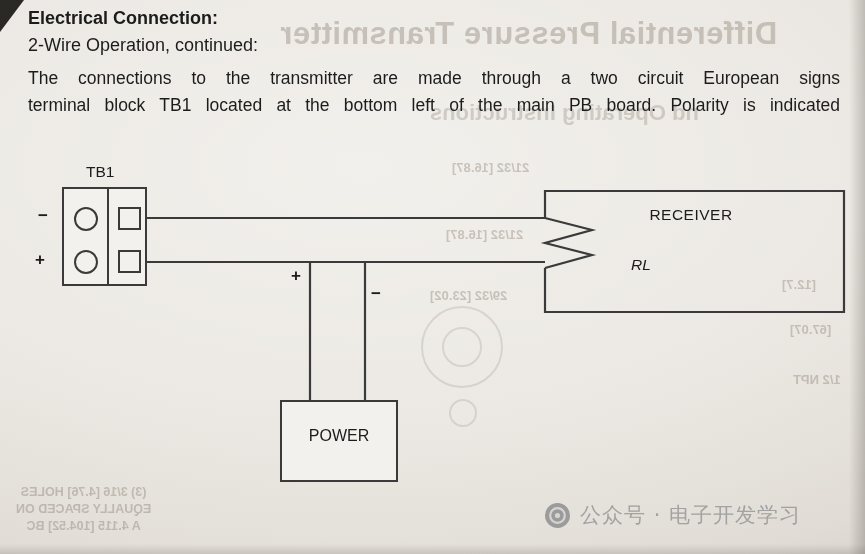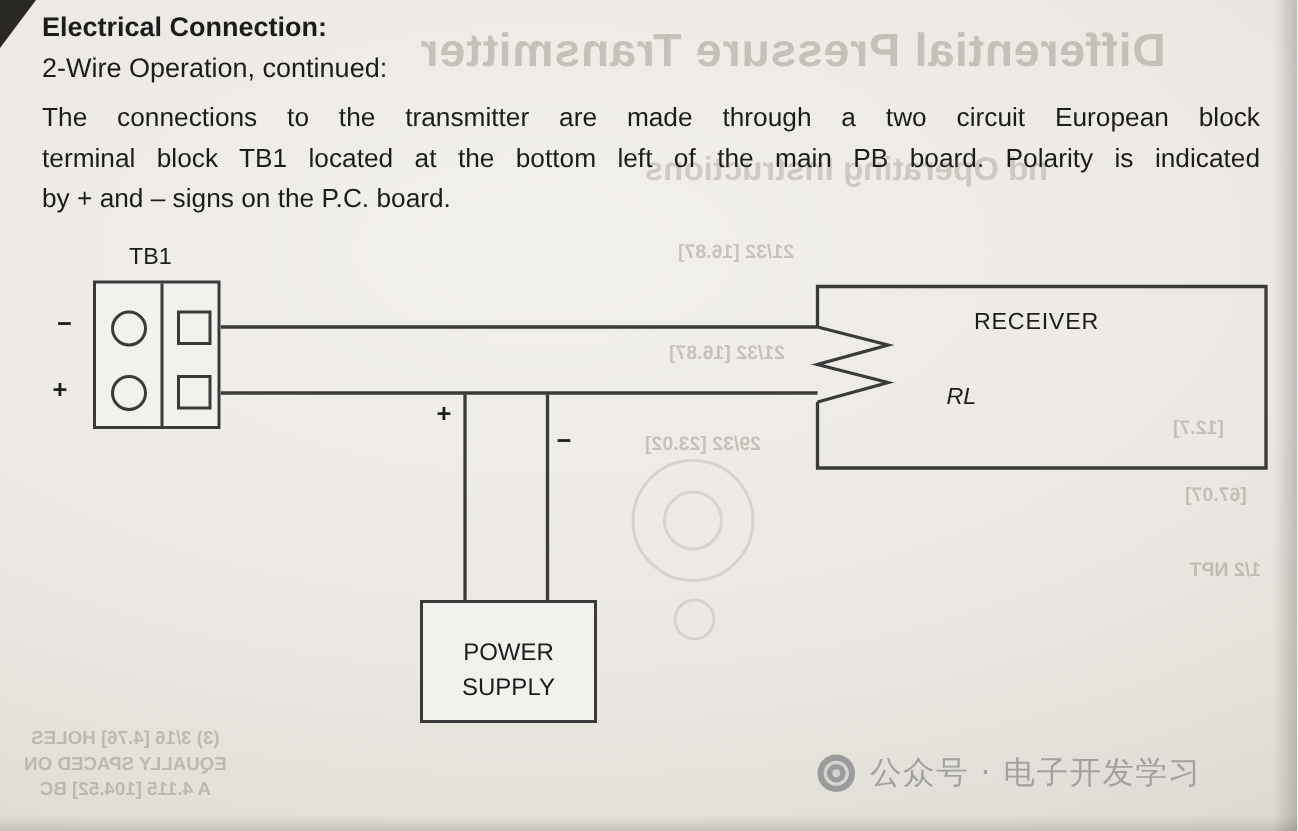--- a/index.html
+++ b/index.html
@@ -101,44 +101,42 @@
       <path d="M310,263 V401"></path>
       <path d="M365,263 V401"></path>
 
       <path d="M545,218 L545,191 L844,191 L844,312 L545,312 L545,268"></path>
       <path d="M545,218 L592,230 L545,243 L592,255 L545,268"></path>
     </g>
   </svg>
 
   <div class="h1">Electrical Connection:</div>
   <div class="h2">2-Wire Operation, continued:</div>
-  <div class="bline bl0 just">The connections to the transmitter are made through a two circuit European block</div>
+  <div class="bline bl0 just">The connections to the transmitter are made through a two circuit European signs</div>
   <div class="bline bl1 just">terminal block TB1 located at the bottom left of the main PB board. Polarity is indicated</div>
-  <div class="bline bl2">by + and – signs on the P.C. board.</div>
 
   <div class="dlabel tb1-label">TB1</div>
   <div class="sign sg-minus">−</div>
   <div class="sign sg-plus">+</div>
   <div class="tb">
     <div class="tb-divider"></div>
     <div class="tb-circle tbc1"></div>
     <div class="tb-circle tbc2"></div>
     <div class="tb-square tbs1"></div>
     <div class="tb-square tbs2"></div>
   </div>
 
   <div class="dlabel receiver-label">RECEIVER</div>
   <div class="dlabel rl-label">RL</div>
 
   <div class="sign sg-sup-plus">+</div>
   <div class="sign sg-sup-minus">−</div>
 
   <div class="ps-box">
     <div>POWER</div>
-    <div>SUPPLY</div>
   </div>
 
 
   <div class="wm">
     <svg width="27" height="27" viewBox="0 0 27 27">
       <circle cx="13.5" cy="13.5" r="12.5" fill="#9b9b9b"></circle>
       <circle cx="13.5" cy="13.5" r="7.3" fill="none" stroke="#d6d4d0" stroke-width="2.2"></circle>
       <circle cx="13.5" cy="13.5" r="2.6" fill="#d6d4d0"></circle>
     </svg>
     <span class="wm-text">公众号 · 电子开发学习</span>

